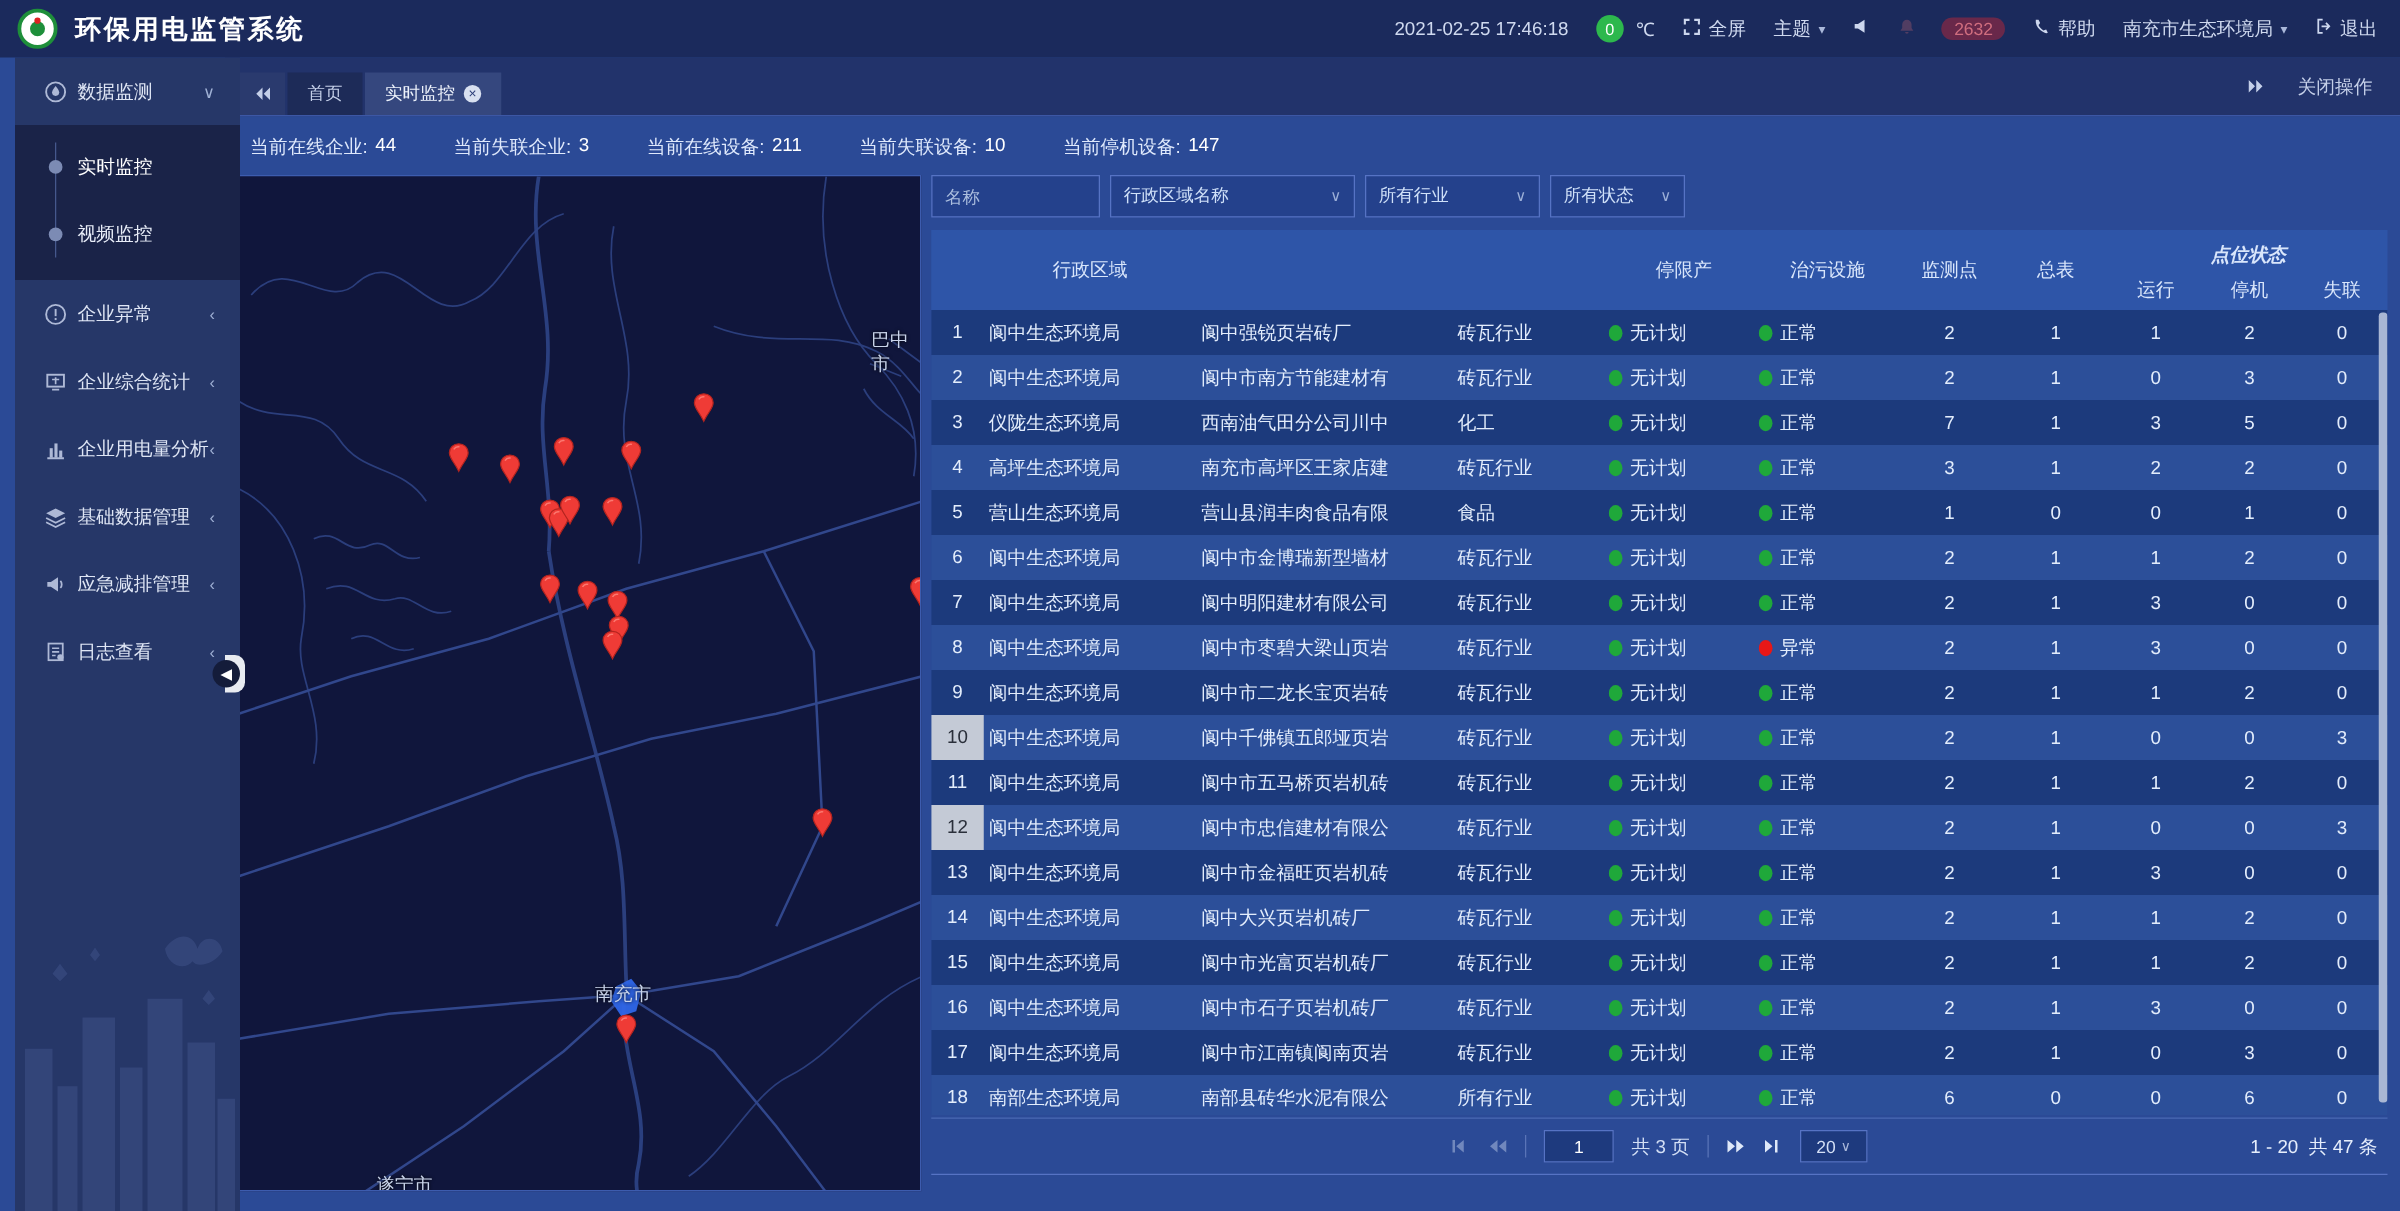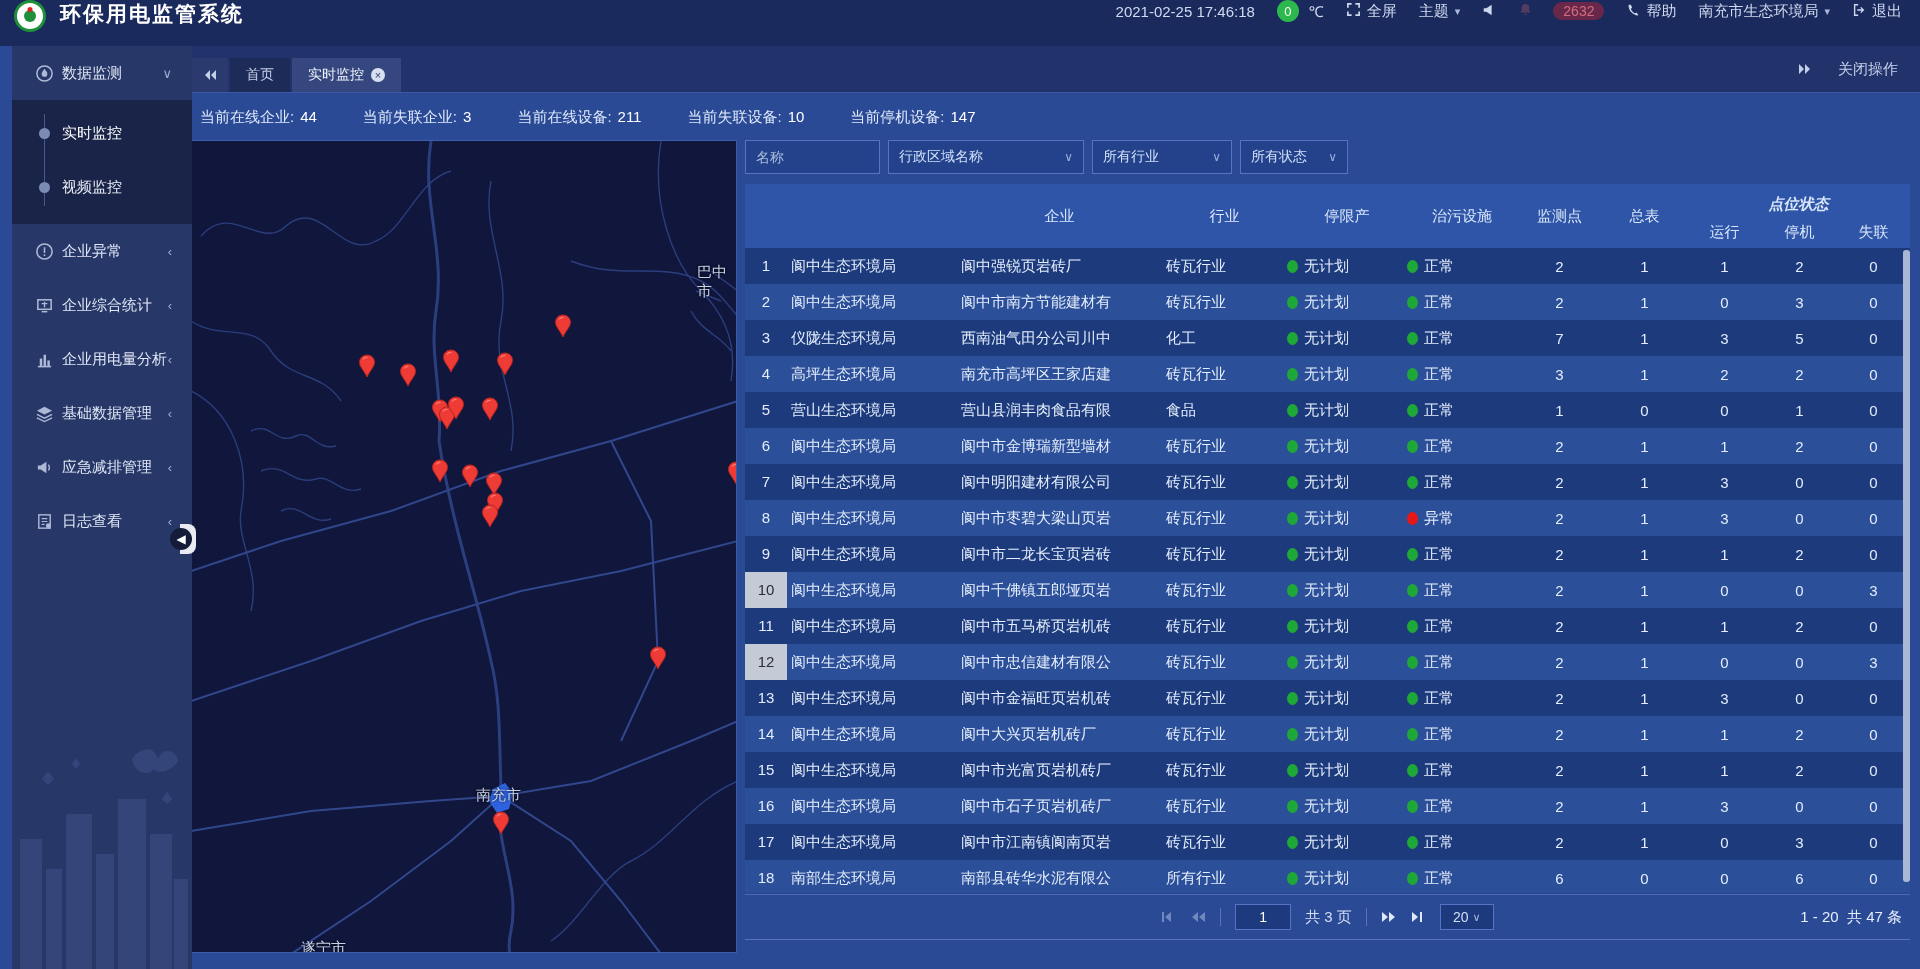--- a/index.html
+++ b/index.html
@@ -1,20 +1,20 @@
 <!DOCTYPE html>
 <html><head>
 <meta charset="utf-8">
 <style>
   * { box-sizing: border-box; margin: 0; padding: 0; }
   html,body { width:1920px; height:969px; overflow:hidden; }
   body { font-family:"Liberation Sans", sans-serif; background:#2b4a96; position:relative; color:#e3edfc; }
 
   
-  .header { position:absolute; top:0; left:0; width:1920px; height:46px; background:#1b2a5c; display:flex; align-items:flex-start; z-index:30; }
+  .header { position:absolute; top:0; left:0; width:1920px; height:46px; background:#1b2a5c; display:flex; align-items:center; z-index:30; }
   .logo { width:32px; height:32px; border-radius:50%; background:#fff; border:3px solid #1e8f3a; margin-left:14px; position:relative; flex:none; }
   .logo-core { position:absolute; left:50%; top:50%; transform:translate(-50%,-50%); width:12px; height:12px; border-radius:50%; background:#1e8f3a; }
   .logo-dot { position:absolute; left:50%; top:4px; transform:translateX(-50%); width:5px; height:5px; border-radius:50%; background:#d22; }
   .app-title { color:#ffffff; font-size:21px; font-weight:bold; letter-spacing:2px; margin-left:14px; }
   .header-right { margin-left:auto; display:flex; align-items:center; gap:22px; padding-right:18px; font-size:15px; color:#cfd9ef; }
   .hbtn { display:flex; align-items:center; gap:6px; cursor:pointer; color:#cfd9ef; }
   .temp-badge { width:22px; height:22px; border-radius:50%; background:#2db84d; color:#fff; font-size:13px; display:flex; align-items:center; justify-content:center; }
   .temp-unit { margin-left:-12px; }
   .badge-pill { background:rgba(160,40,62,.65); color:#e47583; border-radius:10px; padding:1px 10px; font-size:14px; }
   .bell-wrap { display:flex; align-items:center; gap:20px; opacity:.9; }
@@ -424,22 +424,21 @@
       </div>
       <div class="ctl f-status">
         <span>所有状态</span>
           <span class="sel-caret">∨</span>
       </div>
     </div>
 
     <div class="tbl">
       <div class="thead" id="thead">
           <div class="h" style="grid-column: 1;"></div>
-          <div class="h" style="grid-column: 3;">企业</div>
-          <div class="h" style="grid-column: 4;">行业</div>
+          <div class="h" style="grid-column: 2;">行政区域</div>
           <div class="h" style="grid-column: 5;">停限产</div>
           <div class="h" style="grid-column: 6;">治污设施</div>
           <div class="h" style="grid-column: 7;">监测点</div>
           <div class="h" style="grid-column: 8;">总表</div>
           <div class="hg">点位状态</div>
           <div class="hs" style="grid-column: 9;">运行</div>
           <div class="hs" style="grid-column: 10;">停机</div>
           <div class="hs" style="grid-column: 11;">失联</div>
         </div>
       <div class="rows" id="rows">

